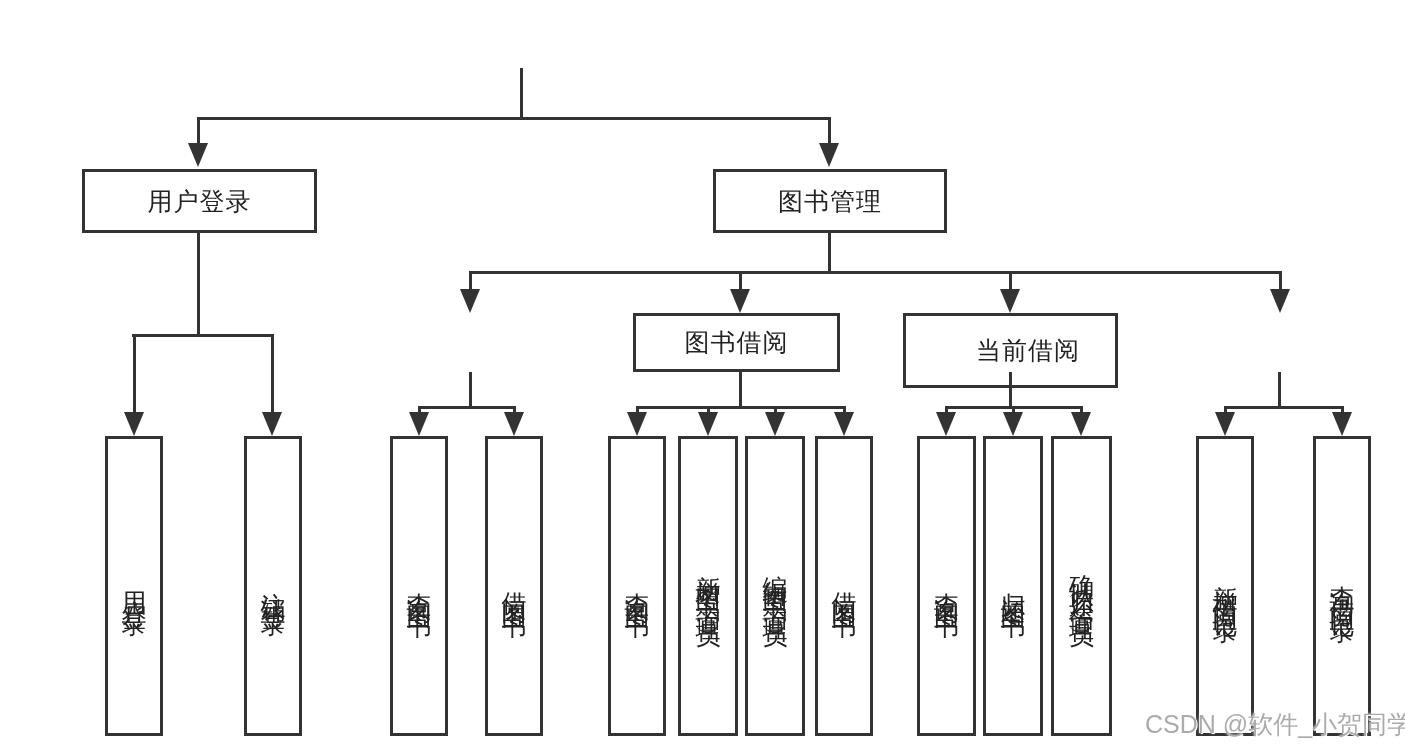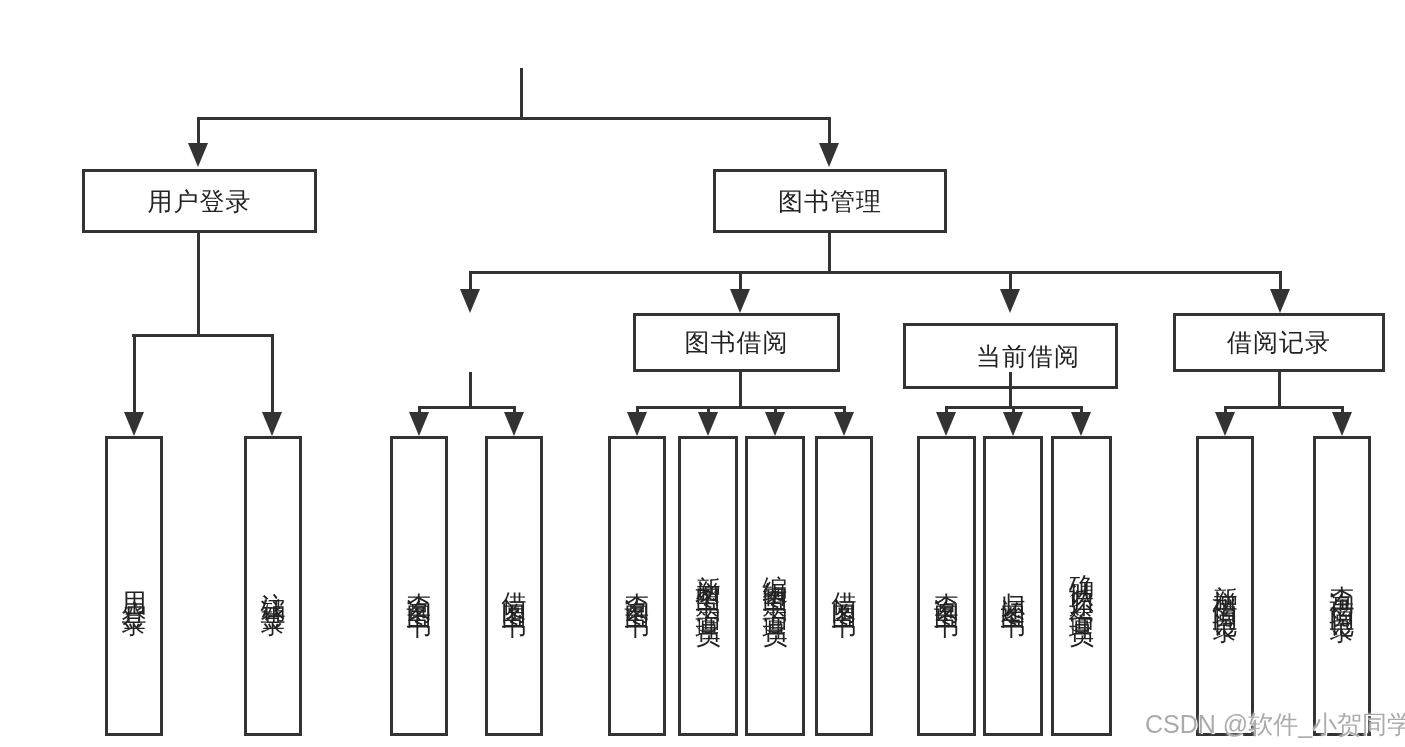--- a/index.html
+++ b/index.html
@@ -58,22 +58,21 @@
   <div class="vl" style="left:469px; top:271px; height:18px;"></div>
   <div class="ar" style="left:460px; top:289px;"></div>
   <div class="vl" style="left:739px; top:271px; height:18px;"></div>
   <div class="ar" style="left:730px; top:289px;"></div>
   <div class="vl" style="left:1009px; top:271px; height:18px;"></div>
   <div class="ar" style="left:1000px; top:289px;"></div>
   <div class="vl" style="left:1279px; top:271px; height:18px;"></div>
   <div class="ar" style="left:1270px; top:289px;"></div>
 
   <div class="box" style="left:633px; top:313px; width:207px; height:59px;">图书借阅</div>
-  <div class="box" style="left:903px; top:323px; width:215px; height:66px;padding-left:35px;">当前借阅</div>
-  <div class="box" style="left:1173px; top:313px; width:212px; height:59px;">借阅记录</div>
+  <div class="box" style="left:903px; top:313px; width:215px; height:75px;padding-left:35px;">当前借阅</div>
 
   <div class="vl" style="left:469px; top:372px; height:34px;"></div>
   <div class="hl" style="left:418px; top:406px; width:98px;"></div>
   <div class="vl" style="left:418px; top:406px; height:8px;"></div>
   <div class="ar" style="left:409px; top:412px;"></div>
   <div class="vl" style="left:513px; top:406px; height:8px;"></div>
   <div class="ar" style="left:504px; top:412px;"></div>
 
   <div class="vl" style="left:739px; top:372px; height:34px;"></div>
   <div class="hl" style="left:636px; top:406px; width:209px;"></div>

